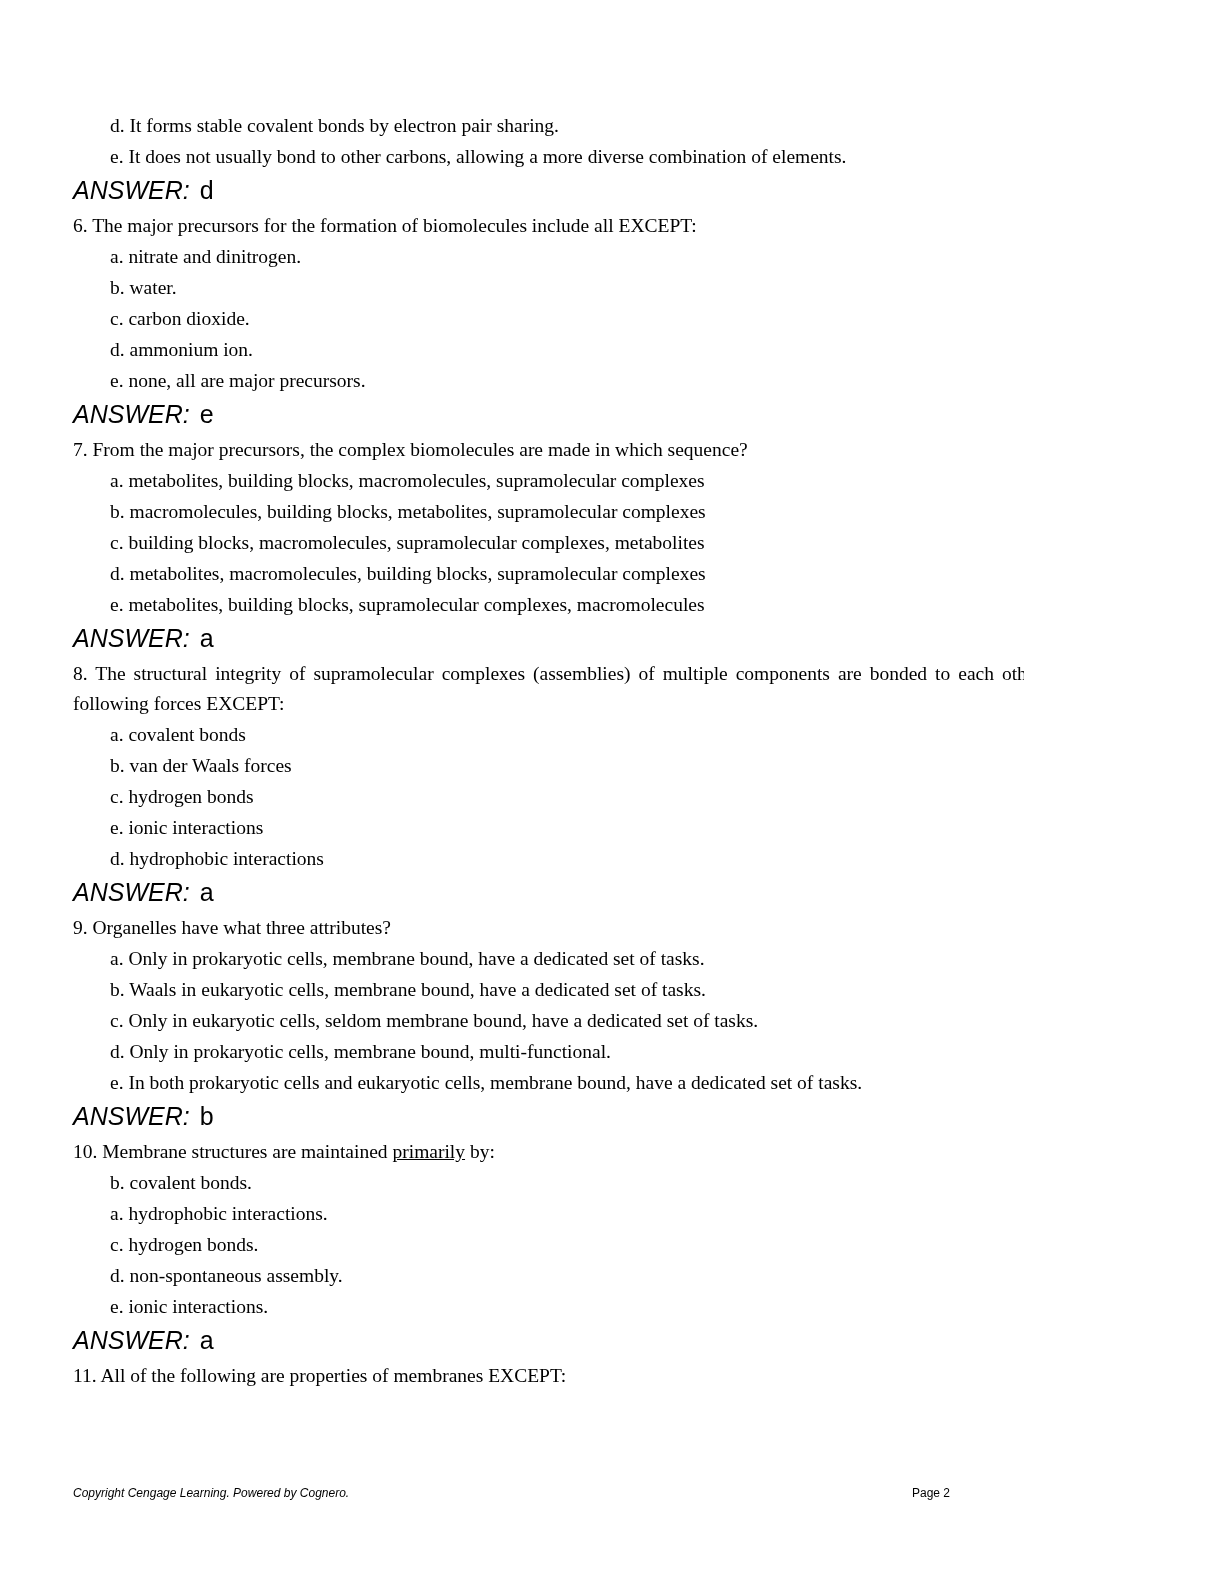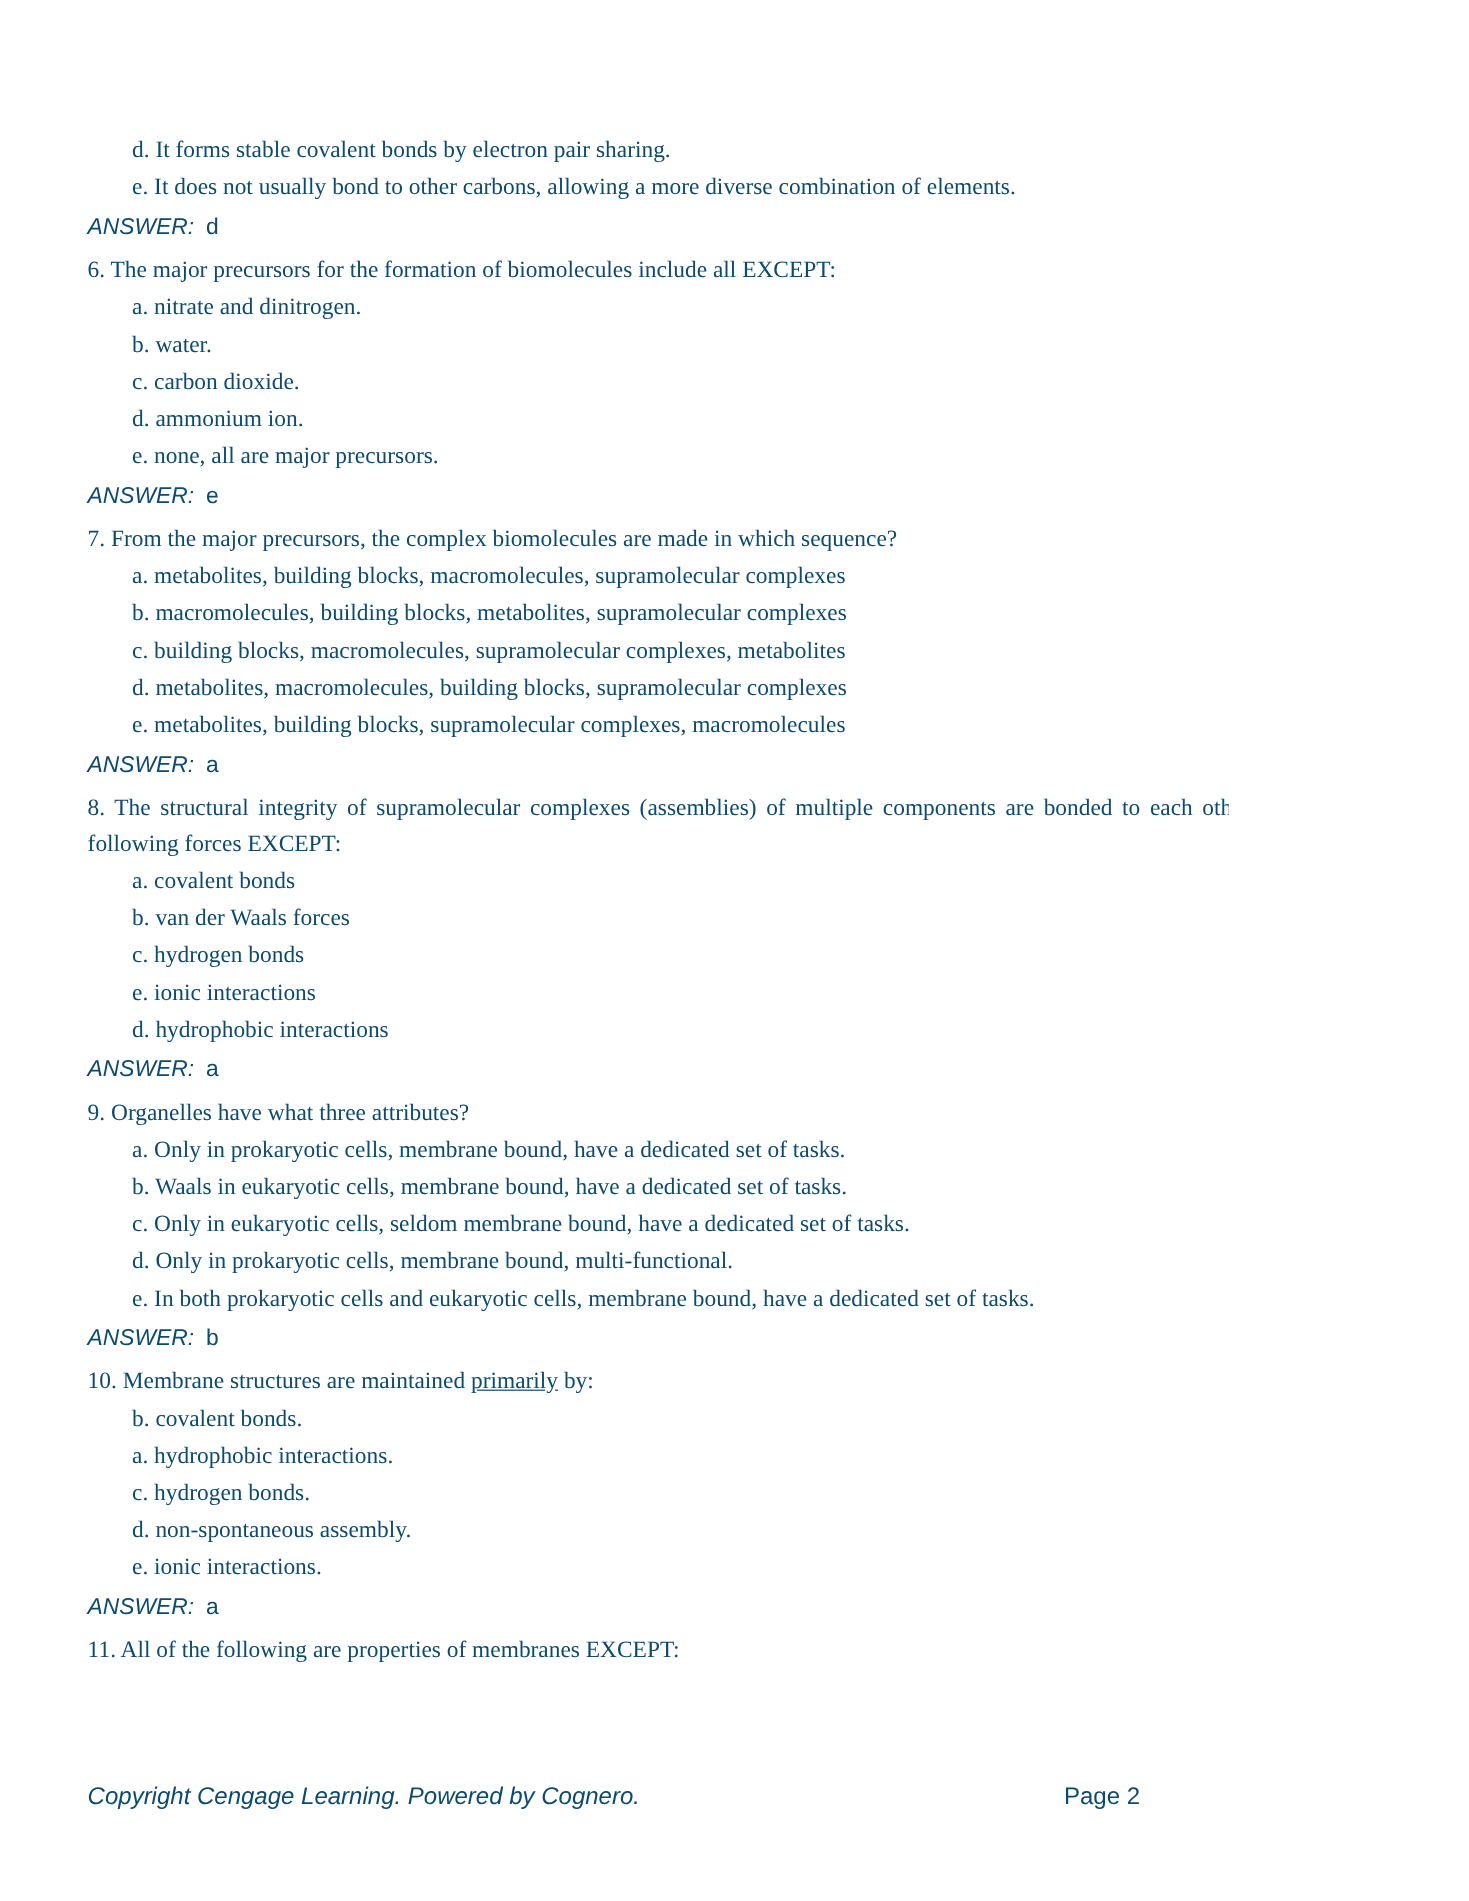--- a/index.html
+++ b/index.html
@@ -5,21 +5,21 @@
   html, body {
     margin: 0;
     padding: 0;
     background: #ffffff;
   }
   .page {
     position: relative;
     width: 1024px;
     height: 1584px;
     background: #ffffff;
-    color: #0c4a6e;
+    color: #000000;
     font-family: "Liberation Serif", serif;
     font-size: 19.5px;
     overflow: hidden;
   }
   .content {
     position: absolute;
     left: 73px;
     top: 110px;
     width: 1080px;
   }
@@ -29,21 +29,21 @@
   .q-text {
     line-height: 30px;
     text-align: justify;
   }
   .option {
     margin-left: 37px;
     line-height: 31px;
   }
   .answer-line {
     font-family: "Liberation Sans", sans-serif;
-    font-size: 19px;
+    font-size: 25px;
     line-height: 32px;
     margin-top: 2px;
   }
   .answer-label {
     font-style: italic;
   }
   .answer-value {
     margin-left: 10px;
   }
   .underlined {
@@ -51,21 +51,21 @@
   }
   .footer {
     position: absolute;
     left: 73px;
     right: 74px;
     top: 1486px;
     display: flex;
     justify-content: space-between;
     align-items: baseline;
     font-family: "Liberation Sans", sans-serif;
-    font-size: 20px;
+    font-size: 12px;
   }
   .footer-left {
     font-style: italic;
   }
   .footer-right {
     font-style: normal;
   }
 </style>
 </head>
 <body>

